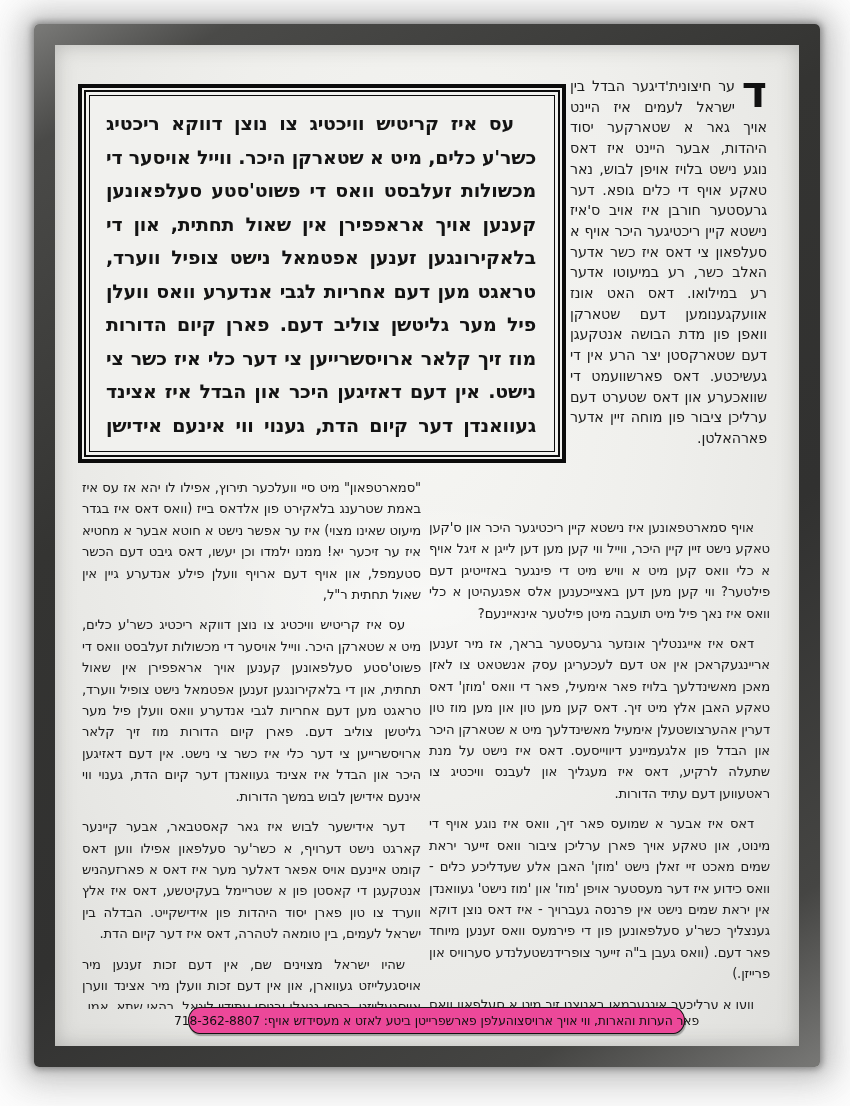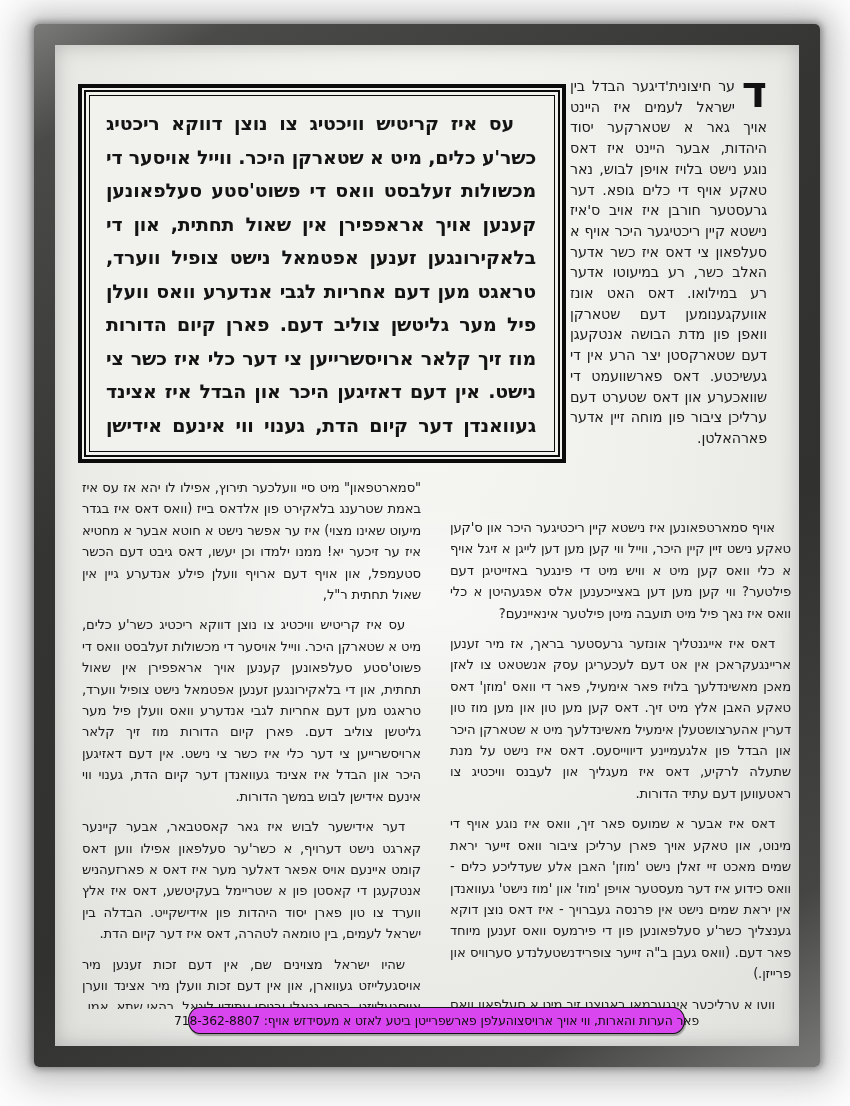--- a/index.html
+++ b/index.html
@@ -126,21 +126,21 @@
     letter-spacing: -0.15px;
     overflow: hidden;
   }
   .col-left {
     left: 82px;
     top: 477px;
     width: 339px;
     height: 532px;
   }
   .col-right {
-    left: 450px;
+    left: 429px;
     top: 517px;
     width: 341px;
     height: 492px;
   }
   .para {
     margin: 0 0 9px 0;
     text-indent: 16px;
   }
   .para.no-indent {
     text-indent: 0;
@@ -149,21 +149,21 @@
   
   .footer-bar {
     position: absolute;
     left: 188px;
     top: 1007px;
     width: 497px;
     height: 27px;
     box-sizing: border-box;
     border: 1.6px solid #121212;
     border-radius: 13px / 15px;
-    background: #d946ef;
+    background: #ec4899;
     display: flex;
     align-items: center;
     justify-content: center;
     box-shadow: 1px 2px 1px rgba(40,40,40,0.35);
   }
   .footer-text {
     direction: rtl;
     font-size: 12.3px;
     color: #101010;
     white-space: nowrap;

